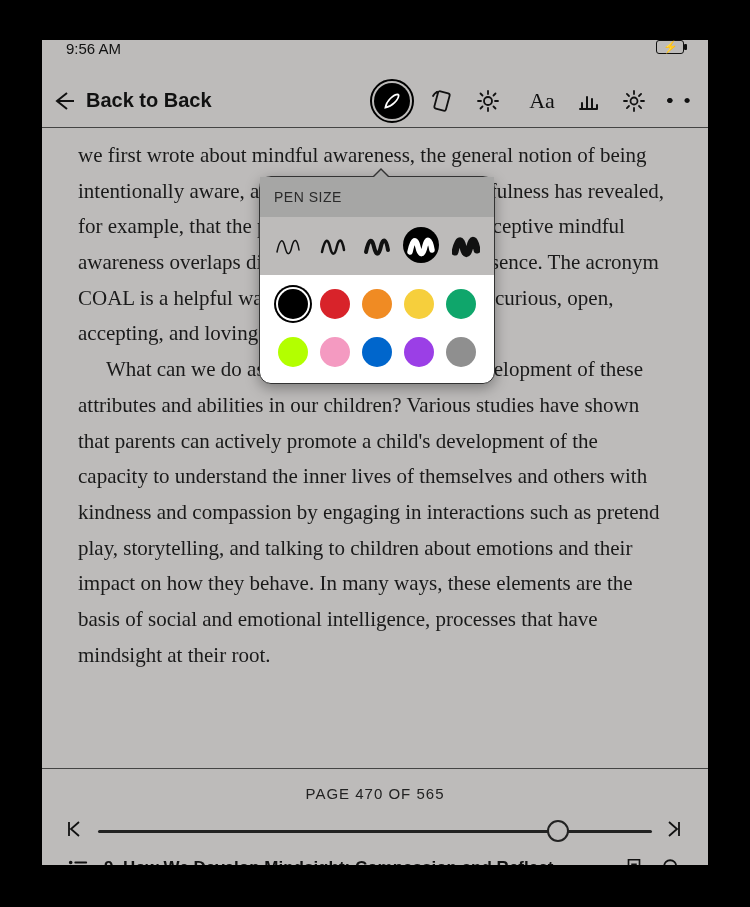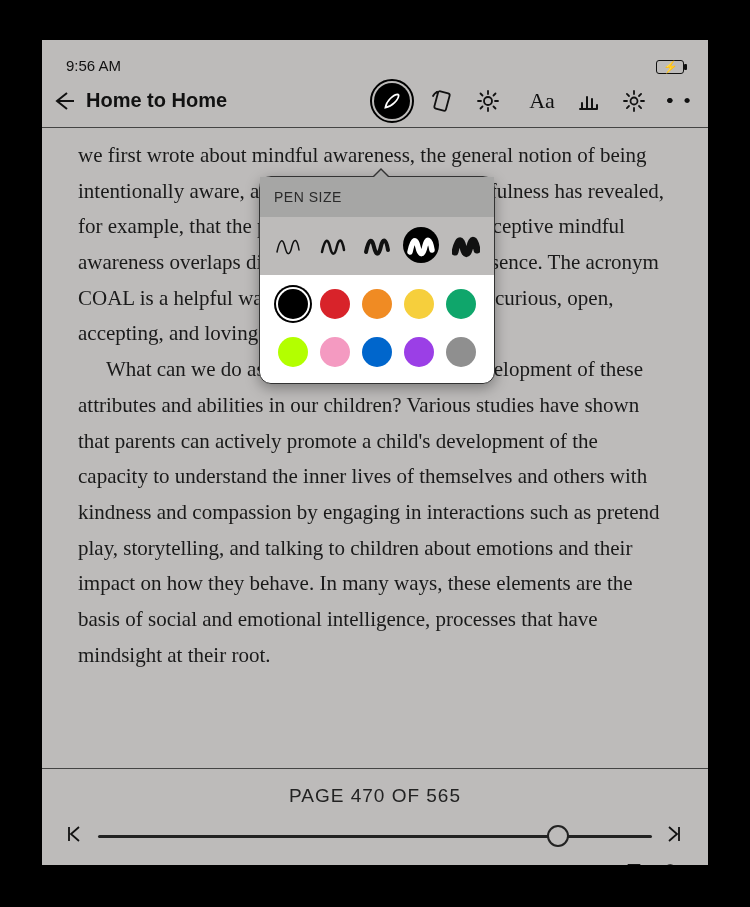--- a/index.html
+++ b/index.html
@@ -2,21 +2,21 @@
 <html><head>
 <meta charset="utf-8">
 <style>
   * { box-sizing: border-box; margin: 0; padding: 0; }
   html, body { width: 750px; height: 907px; background: #000; font-family: Georgia, 'Times New Roman', serif; }
   .device {
     position: absolute; left: 42px; top: 40px; width: 666px; height: 825px;
     background: #bdbbba; overflow: hidden;
   }
   
-  .statusbar { height: 34px; display: flex; align-items: flex-end; justify-content: space-between; padding: 0 24px; font-family: -apple-system, Helvetica, Arial, sans-serif; font-size: 15px; color: #111; }
+  .statusbar { height: 34px; display: flex; align-items: flex-start; justify-content: space-between; padding: 0 24px; font-family: -apple-system, Helvetica, Arial, sans-serif; font-size: 15px; color: #111; }
   .grab { width: 42px; height: 4px; border-radius: 3px; background: #777; margin: 0 auto; }
   .battery { width: 28px; height: 14px; border: 1.5px solid #111; border-radius: 3px; position: relative; }
   .battery::after { content:""; position:absolute; right:-4px; top:3px; width:3px; height:6px; background:#111; border-radius:1px; }
   .battery .bolt { position:absolute; left:6px; top:-1px; font-size:12px; }
   
   .topbar { height: 54px; border-bottom: 1.5px solid #444; display:flex; align-items:center; padding: 0 14px 0 10px; gap: 10px; position: relative; }
   .back-wrap { display:flex; align-items:center; gap: 10px; cursor:pointer; }
   .back-arrow svg { display:block; }
   .back-label { font-family: -apple-system, Helvetica, Arial, sans-serif; font-weight: 700; font-size: 20px; color:#111; }
   .tool-icons { margin-left: auto; display:flex; align-items:center; gap: 18px; }
@@ -24,21 +24,21 @@
   .tbicon.pen { width: 36px; height: 36px; border-radius: 50%; background:#000; color:#fff; position: relative; }
   .tbicon.pen::before { content:""; position:absolute; inset:-4px; border:2px solid #000; border-radius:50%; }
   .aa { font-family: Georgia, serif; font-size: 22px; margin-left: 8px; }
   .dots { font-size: 22px; letter-spacing: 2px; line-height: 0; }
   
   .page { padding: 10px 36px 0 36px; font-size: 21px; line-height: 1.7; color: #1a1a1a; height: 640px; overflow: hidden; }
   .page p { margin-bottom: 0; }
   .page p.indent { text-indent: 28px; }
   
   .bottom { border-top: 1.5px solid #444; padding: 16px 24px 6px 24px; font-family: -apple-system, Helvetica, Arial, sans-serif; }
-  .pagelabel { text-align:center; font-size: 19px; letter-spacing: 1px; color:#222; margin-bottom: 18px; }
+  .pagelabel { text-align:center; font-size: 15px; letter-spacing: 1px; color:#222; margin-bottom: 18px; }
   .sliderrow { display:flex; align-items:center; gap: 14px; margin-bottom: 14px; }
   .endbtn { width:18px; cursor:pointer; }
   .track { flex:1; height: 3px; background:#222; position:relative; border-radius:2px; }
   .thumb { position:absolute; top:50%; width:22px; height:22px; border:2.5px solid #222; background:#bdbbba; border-radius:50%; transform:translate(-50%,-50%); }
   .chapterrow { display:flex; align-items:center; gap: 14px; }
   .chtitle { flex:1; font-weight:700; font-size:17px; color:#111; white-space:nowrap; overflow:hidden; text-overflow:ellipsis; }
   .chicon { width:24px; height:24px; display:flex; align-items:center; justify-content:center; cursor:pointer; }
   
   .popover {
     position:absolute; left: 217px; top: 88px; width: 236px;
@@ -80,21 +80,21 @@
       </span>
   </div>
 
   <div class="topbar">
     <div class="back-wrap">
       <span class="back-arrow">
         <svg width="24" height="24" viewBox="0 0 24 24" fill="none" stroke="#111" stroke-width="2">
             <path d="M15 4 L5 12 L15 20 M5 12 H22"></path>
           </svg>
       </span>
-      <span class="back-label">Home to Home</span>
+      <span class="back-label">Back to Back</span>
     </div>
     <div class="tool-icons">
       <span class="tbicon pen">
         <svg width="20" height="20" viewBox="0 0 24 24" fill="none" stroke="#fff" stroke-width="2" stroke-linecap="round">
             <path d="M4 20 C4 20 5 14 10 9 C15 4 19 4 19 4 L20 5 C20 5 20 9 15 14 C10 19 4 20 4 20 Z"></path>
           </svg>
       </span>
       <span class="tbicon">
         <svg width="24" height="24" viewBox="0 0 24 24" fill="none" stroke="#111" stroke-width="1.8">
             <rect x="6" y="3" width="12" height="18" rx="2" transform="rotate(15 12 12)"></rect>

